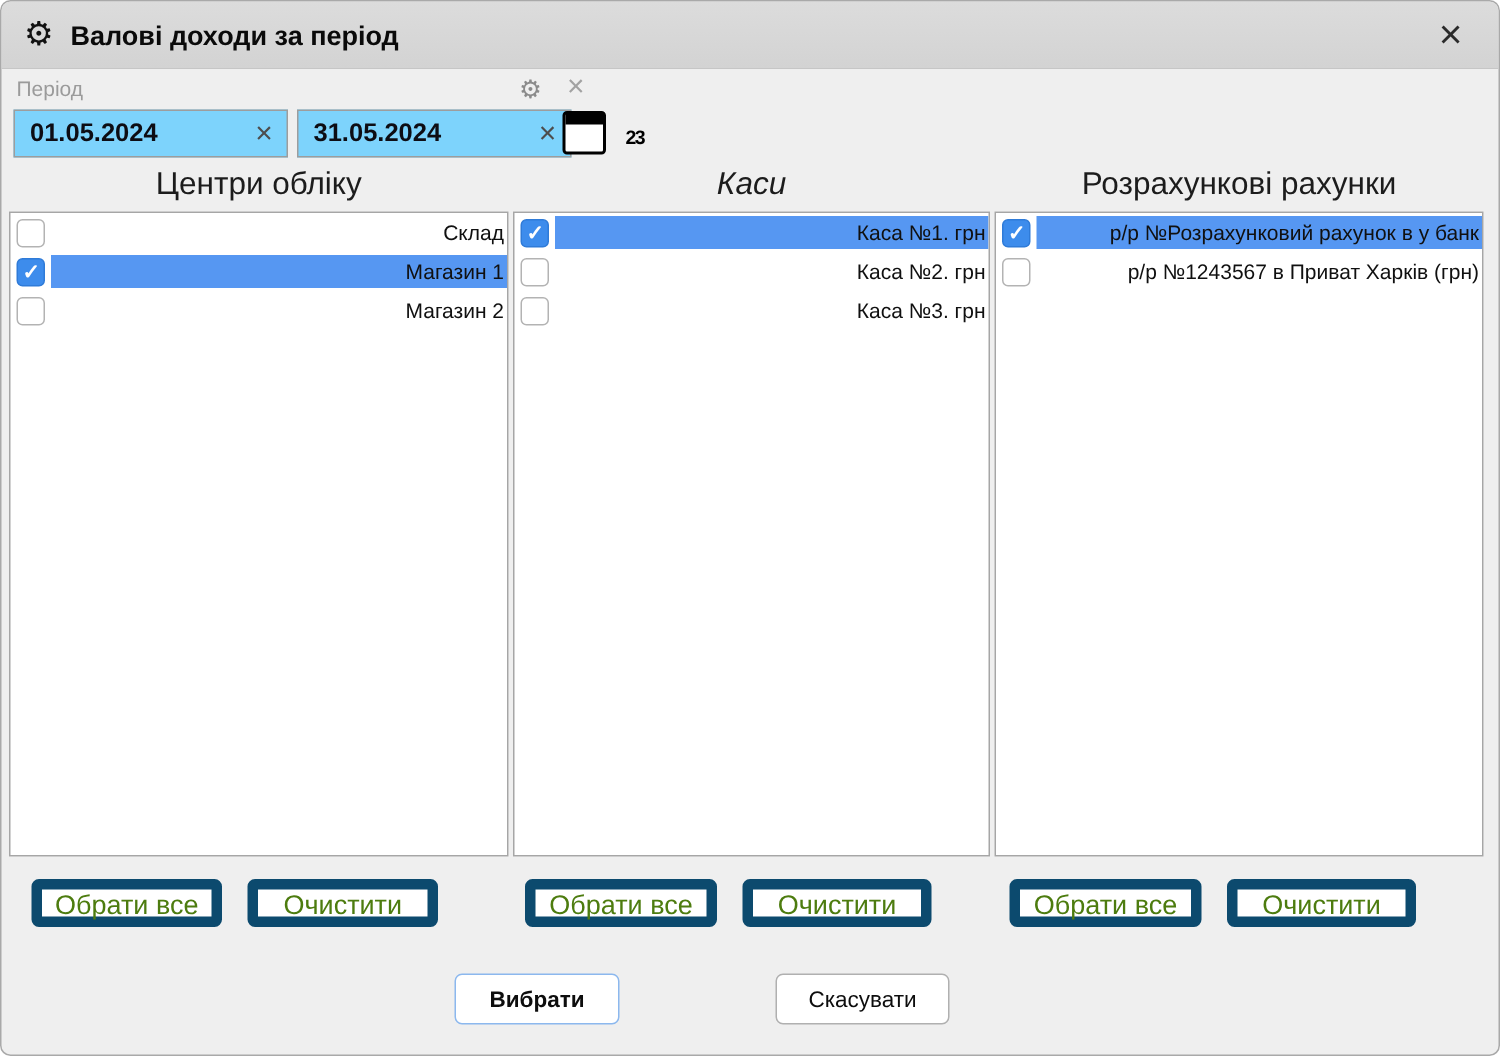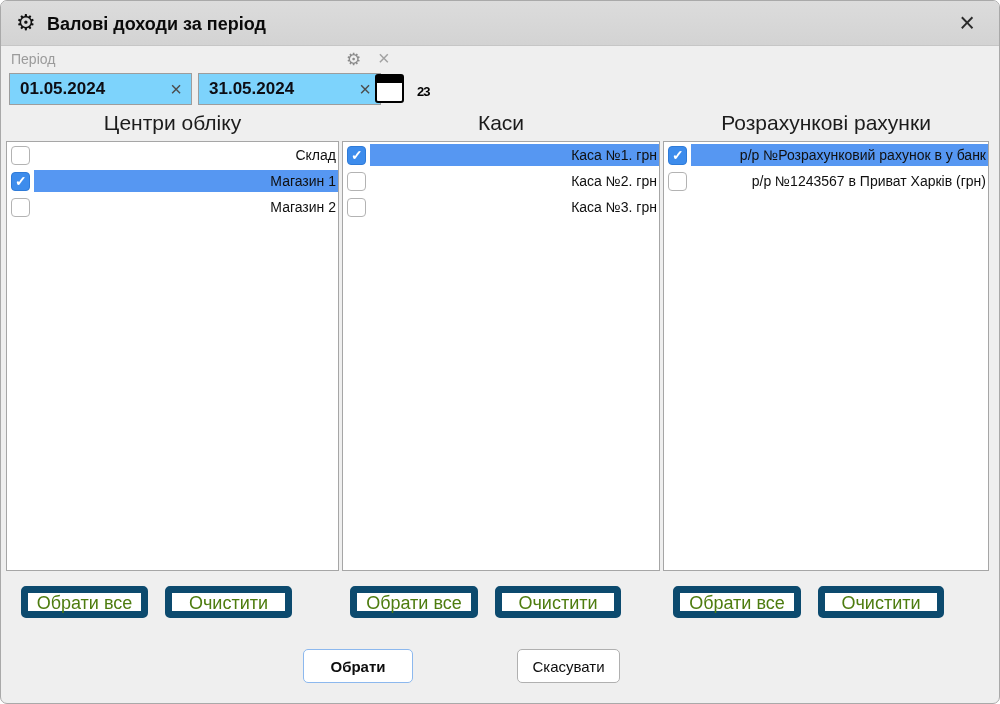--- a/index.html
+++ b/index.html
@@ -76,21 +76,21 @@
     text-align: center; font-size: 13px; font-weight: bold;
     color: #000; line-height: 17px; letter-spacing: -1px; padding-left: 40px;
   }
   
   .col-header {
     position: absolute; top: 110px; height: 28px;
     font-size: 21px; color: #1c1c1c; text-align: center;
     white-space: nowrap;
   }
   .h1 { left: 5px;   width: 333px; }
-  .h2 { left: 341px; width: 318px; }
+  .h2 { left: 341px; width: 318px; font-style: italic; }
   .h3 { left: 662px; width: 326px; }
   
   .panel {
     position: absolute; top: 140px; height: 430px;
     background: #ffffff; border: 1px solid #a6a6a6;
     overflow: hidden;
   }
   .p1 { left: 5px;   width: 333px; }
   .p2 { left: 341px; width: 318px; }
   .p3 { left: 662px; width: 326px; }
@@ -133,21 +133,21 @@
     position: absolute; top: 648px; height: 34px;
     background: #ffffff; border-radius: 5px;
     font-family: "Liberation Sans", sans-serif;
     font-size: 15px; color: #0d0d0d; cursor: default;
   }
   .ok {
     left: 302px; width: 110px;
     border: 1px solid #8cb8ee; font-weight: bold;
   }
   .cancel {
-    left: 516px; width: 103px;
+    left: 516px; width: 116px;
     border: 1px solid #b0b0b0;
   }
 </style>
 </head>
 <body>
 
 <div class="window">
 
   <div class="titlebar">
     <span class="gear">⚙</span>
@@ -221,16 +221,16 @@
     </div>
     </div>
 
   <button class="pbtn pb1">Обрати все</button>
   <button class="pbtn pb2">Очистити</button>
   <button class="pbtn pb3">Обрати все</button>
   <button class="pbtn pb4">Очистити</button>
   <button class="pbtn pb5">Обрати все</button>
   <button class="pbtn pb6">Очистити</button>
 
-  <button class="fbtn ok">Обрати</button>
+  <button class="fbtn ok">Вибрати</button>
   <button class="fbtn cancel">Скасувати</button>
 
 </div>
 
 </body></html>

